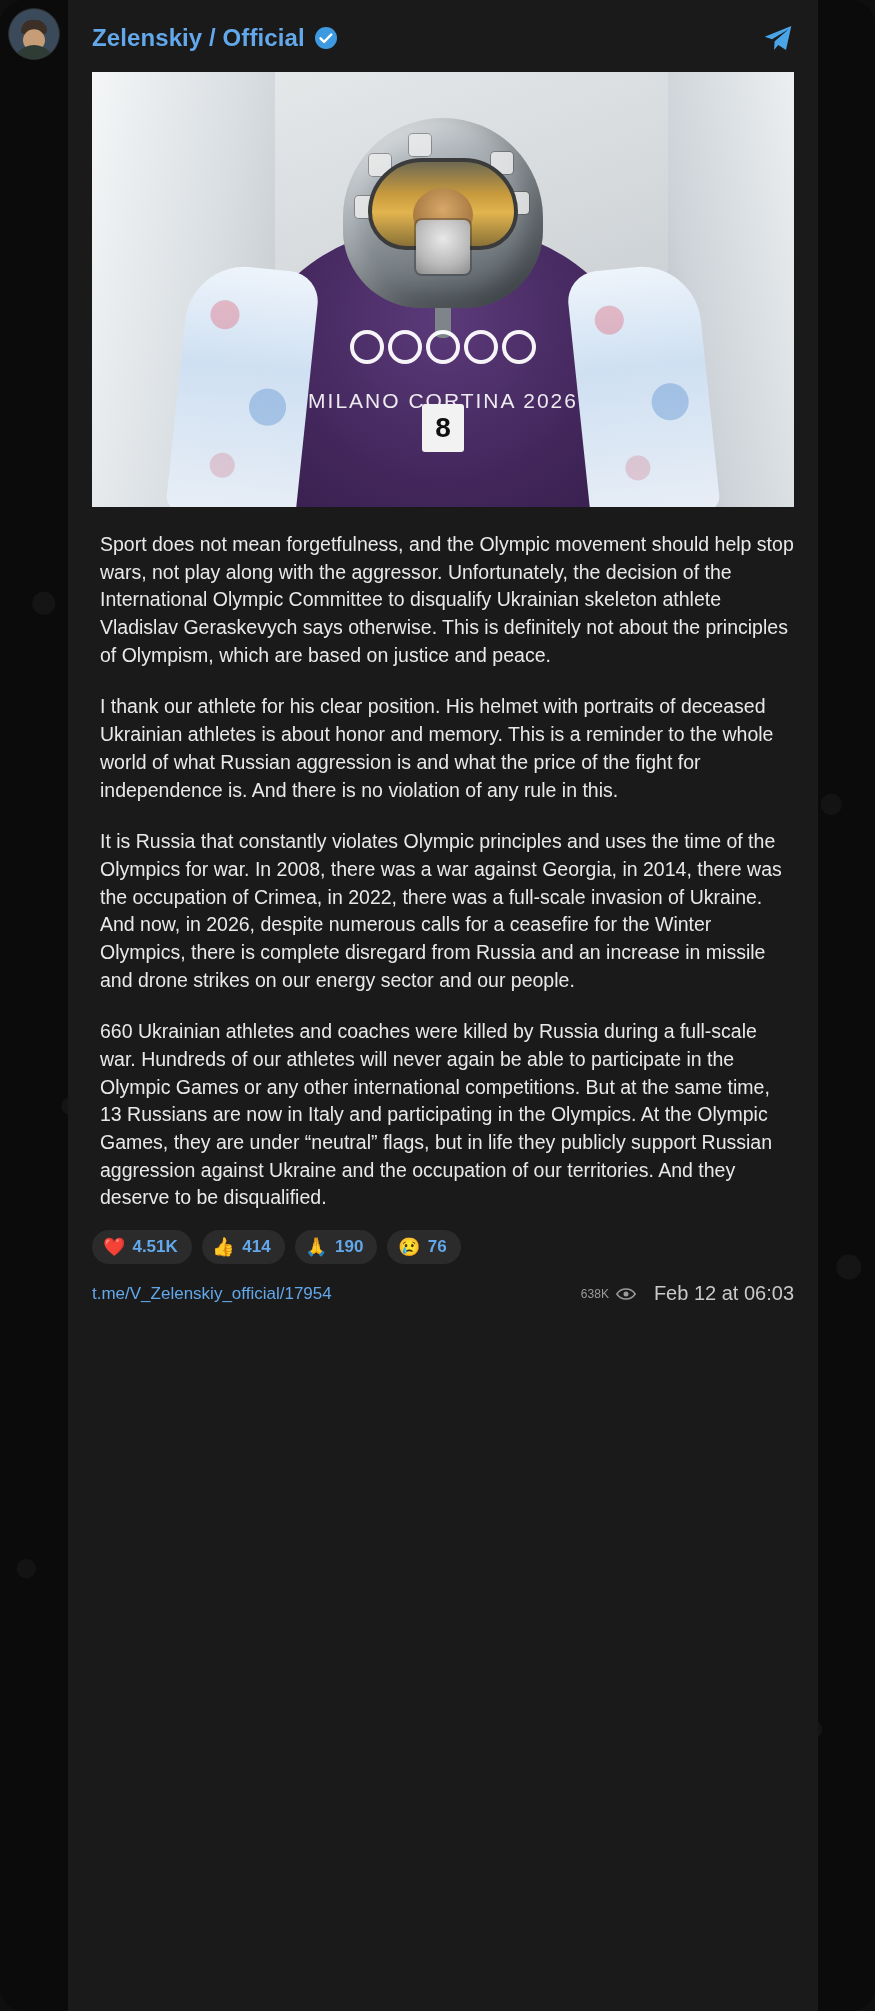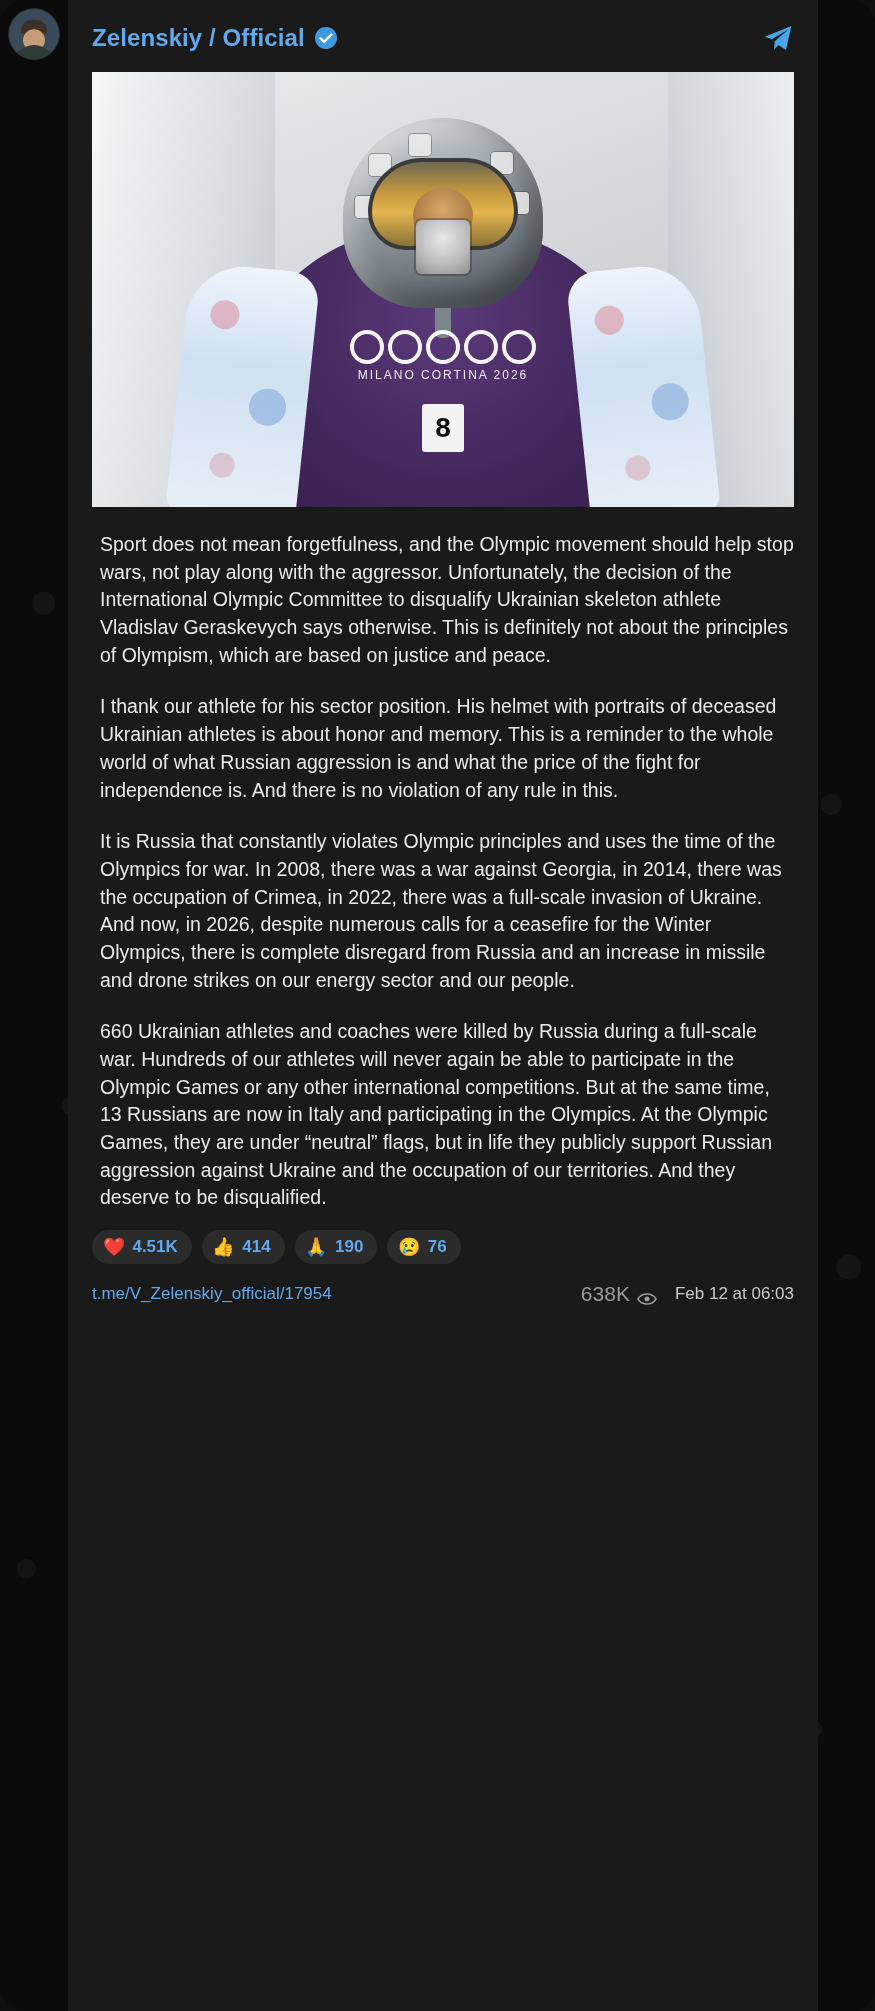--- a/index.html
+++ b/index.html
@@ -199,24 +199,24 @@
   }
   .rings span {
     display: block;
     width: 34px; height: 34px;
     border: 4px solid #ffffff;
     border-radius: 50%;
     opacity: 0.95;
   }
   .olympic-text {
     position: absolute;
-    left: 50%; top: 296px;
+    left: 50%; top: 317px;
     transform: translateX(-50%);
     color: #ffffff;
-    font-size: 12px;
+    font-size: 21px;
     letter-spacing: 2px;
     opacity: 0.9;
     white-space: nowrap;
   }
   .bib {
     position: absolute;
     left: 50%; top: 332px;
     transform: translateX(-50%);
     width: 42px; height: 48px;
     background: #f2f2f2;
@@ -276,29 +276,29 @@
     justify-content: space-between;
   }
   .post-link {
     color: #62a8ea;
     font-size: 17px;
     text-decoration: none;
   }
   .footer-spacer { flex: 1 1 auto; }
   .views {
     color: #9a9a9a;
-    font-size: 21px;
+    font-size: 12px;
     display: flex;
     align-items: center;
     gap: 7px;
   }
   .eye-icon { width: 20px; height: 14px; }
   .timestamp {
     color: #c9c9c9;
-    font-size: 17px;
+    font-size: 20px;
     margin-left: 18px;
   }
 </style>
 </head>
 <body>
 
 <div id="app">
 
   <div class="bg-pattern"></div>
 
@@ -358,21 +358,21 @@
           <span></span>
           <span></span>
           <span></span>
       </div>
       <div class="olympic-text">MILANO CORTINA 2026</div>
       <div class="bib">8</div>
     </div>
 
     <div class="post-body">
       <p>Sport does not mean forgetfulness, and the Olympic movement should help stop wars, not play along with the aggressor. Unfortunately, the decision of the International Olympic Committee to disqualify Ukrainian skeleton athlete Vladislav Geraskevych says otherwise. This is definitely not about the principles of Olympism, which are based on justice and peace.</p>
-      <p>I thank our athlete for his sector position. His helmet with portraits of deceased Ukrainian athletes is about honor and memory. This is a reminder to the whole world of what Russian aggression is and what the price of the fight for independence is. And there is no violation of any rule in this.</p>
+      <p>I thank our athlete for his clear position. His helmet with portraits of deceased Ukrainian athletes is about honor and memory. This is a reminder to the whole world of what Russian aggression is and what the price of the fight for independence is. And there is no violation of any rule in this.</p>
       <p>It is Russia that constantly violates Olympic principles and uses the time of the Olympics for war. In 2008, there was a war against Georgia, in 2014, there was the occupation of Crimea, in 2022, there was a full-scale invasion of Ukraine. And now, in 2026, despite numerous calls for a ceasefire for the Winter Olympics, there is complete disregard from Russia and an increase in missile and drone strikes on our energy sector and our people.</p>
       <p>660 Ukrainian athletes and coaches were killed by Russia during a full-scale war. Hundreds of our athletes will never again be able to participate in the Olympic Games or any other international competitions. But at the same time, 13 Russians are now in Italy and participating in the Olympics. At the Olympic Games, they are under “neutral” flags, but in life they publicly support Russian aggression against Ukraine and the occupation of our territories. And they deserve to be disqualified.</p>
     </div>
 
     <div class="reactions">
       <div class="reaction">
         <span class="emoji">❤️</span>
         <span class="count">4.51K</span>
       </div>
       <div class="reaction">

